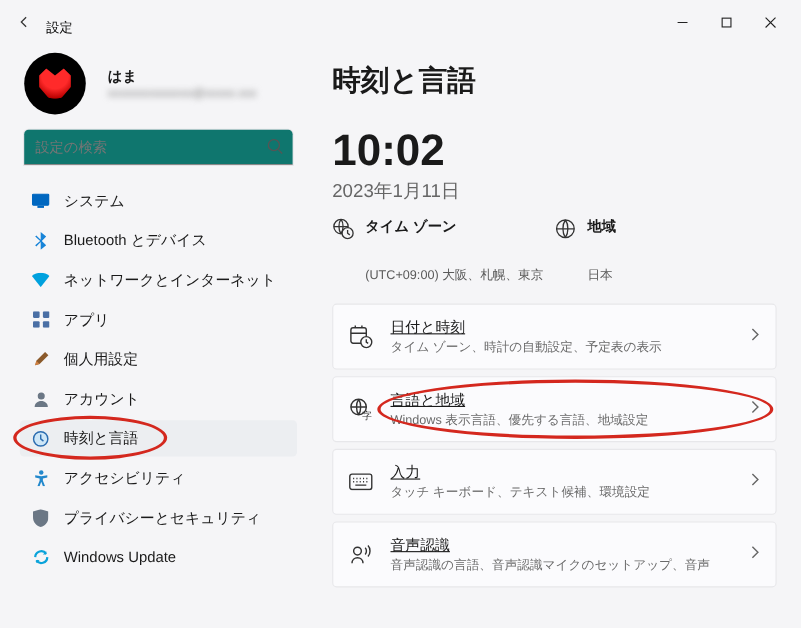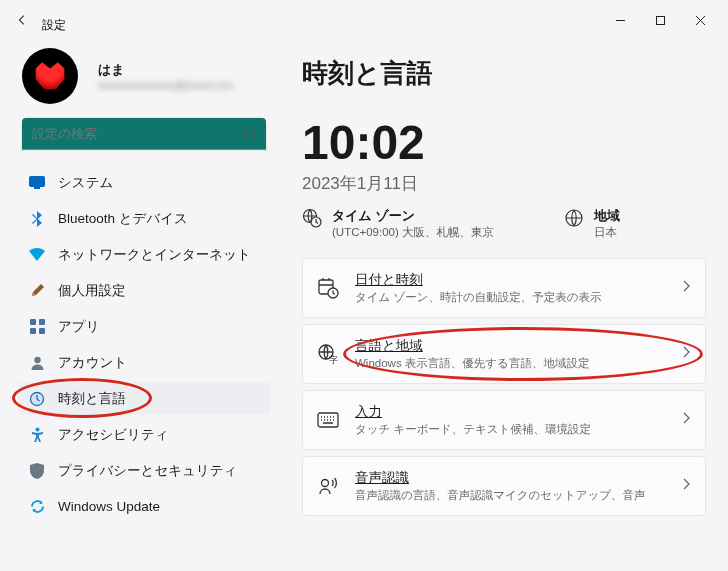--- a/index.html
+++ b/index.html
@@ -32,30 +32,30 @@
 
 
 .nav { display:flex; flex-direction:column; gap:3px;justify-content:flex-end; }
 .navitem { display:flex; align-items:center; gap:12px; height:33px; padding:0 10px; border-radius:4px; font-size:13.5px; cursor:pointer; position:relative;}
 .navitem.sel { background:#eceef1; }
 .navitem .ico { width:18px; height:18px; display:flex; align-items:center; justify-content:center; }
 .highlight-oval { position:absolute; left:-6px; top:-4px; width:140px; height:40px; border:3px solid #d4281e; border-radius:50%; pointer-events:none; }
 
 
 .mtitle { font-size:26px; font-weight:600; margin-top:6px; margin-bottom:24px;}
-.clock { font-size:48px; font-weight:700; letter-spacing:0px;}
+.clock { font-size:40px; font-weight:700; letter-spacing:0px;}
 .date { color:#666; font-size:17px; margin-top:2px; margin-bottom:12px;}
 
 
-.sumrow { display:flex; gap:60px; margin-bottom:18px; border-left:1px solid #ccc; padding-left:0;}
+.sumrow { display:flex; margin-bottom:18px; border-left:1px solid #ccc; padding-left:0;}
 .sumcell { display:flex; gap:10px; align-items:flex-start; padding-left:10px;}
 .sumcell:first-child{border:none;}
 .sumicon{ width:20px; height:20px; color:#333; margin-top:1px;}
 .sumlbl{ font-size:13px; font-weight:600;}
-.sumval{ font-size:11.5px; color:#5a5a5a;}
+.sumval{ font-size:11.5px; color:#5a5a5a;margin-top:28px;}
 
 
 .card { background:#fbfbfd; border:1px solid #e7e7ea; border-radius:4px; padding:12px 14px; margin-bottom:6px; display:flex; align-items:center; gap:16px; cursor:pointer; position:relative;}
 .card .cicon{ width:22px; height:22px; display:flex; align-items:center; justify-content:center; color:#333;}
 .card .ctext{ flex:1; }
 .card .ctitle{ font-size:13.5px;text-decoration:underline; }
 .card .cdesc{ font-size:11.5px; color:#6a6a6a; margin-top:1px;}
 .chev { color:#666; }
 .hl2 { position:absolute; left:40px; top:2px; width:360px; height:54px; border:3px solid #d4281e; border-radius:50%; pointer-events:none;}
 </style>
@@ -129,37 +129,37 @@
       <div class="navitem">
         <span class="ico">
             <svg width="16" height="13" viewBox="0 0 16 13" fill="#00a1de">
               <path d="M8 13L0 3C4.5-1 11.5-1 16 3L8 13z"></path>
             </svg>
           </span>
         <span>ネットワークとインターネット</span>
       </div>
       <div class="navitem">
         <span class="ico">
-            <svg width="15" height="15" viewBox="0 0 15 15">
-              <path d="M2 13l1-4 8-8 3 3-8 8-4 1z" fill="#8b5a2b"></path>
-              <path d="M2 13l1-4 3 3-4 1z" fill="#d08040"></path>
-            </svg>
-          </span>
-        <span>個人用設定</span>
-      </div>
-      <div class="navitem">
-        <span class="ico">
             <svg width="15" height="15" viewBox="0 0 15 15" fill="#4a6fa5">
               <rect x="0" y="0" width="6" height="6" rx="1"></rect>
               <rect x="9" y="0" width="6" height="6" rx="1"></rect>
               <rect x="0" y="9" width="6" height="6" rx="1"></rect>
               <rect x="9" y="9" width="6" height="6" rx="1"></rect>
             </svg>
           </span>
         <span>アプリ</span>
+      </div>
+      <div class="navitem">
+        <span class="ico">
+            <svg width="15" height="15" viewBox="0 0 15 15">
+              <path d="M2 13l1-4 8-8 3 3-8 8-4 1z" fill="#8b5a2b"></path>
+              <path d="M2 13l1-4 3 3-4 1z" fill="#d08040"></path>
+            </svg>
+          </span>
+        <span>個人用設定</span>
       </div>
       <div class="navitem">
         <span class="ico">
             <svg width="15" height="15" viewBox="0 0 15 15" fill="#6b7785">
               <circle cx="7.5" cy="5" r="3.2"></circle>
               <path d="M1.5 15c0-3.3 2.7-5.5 6-5.5s6 2.2 6 5.5H1.5z"></path>
             </svg>
           </span>
         <span>アカウント</span>
       </div>

